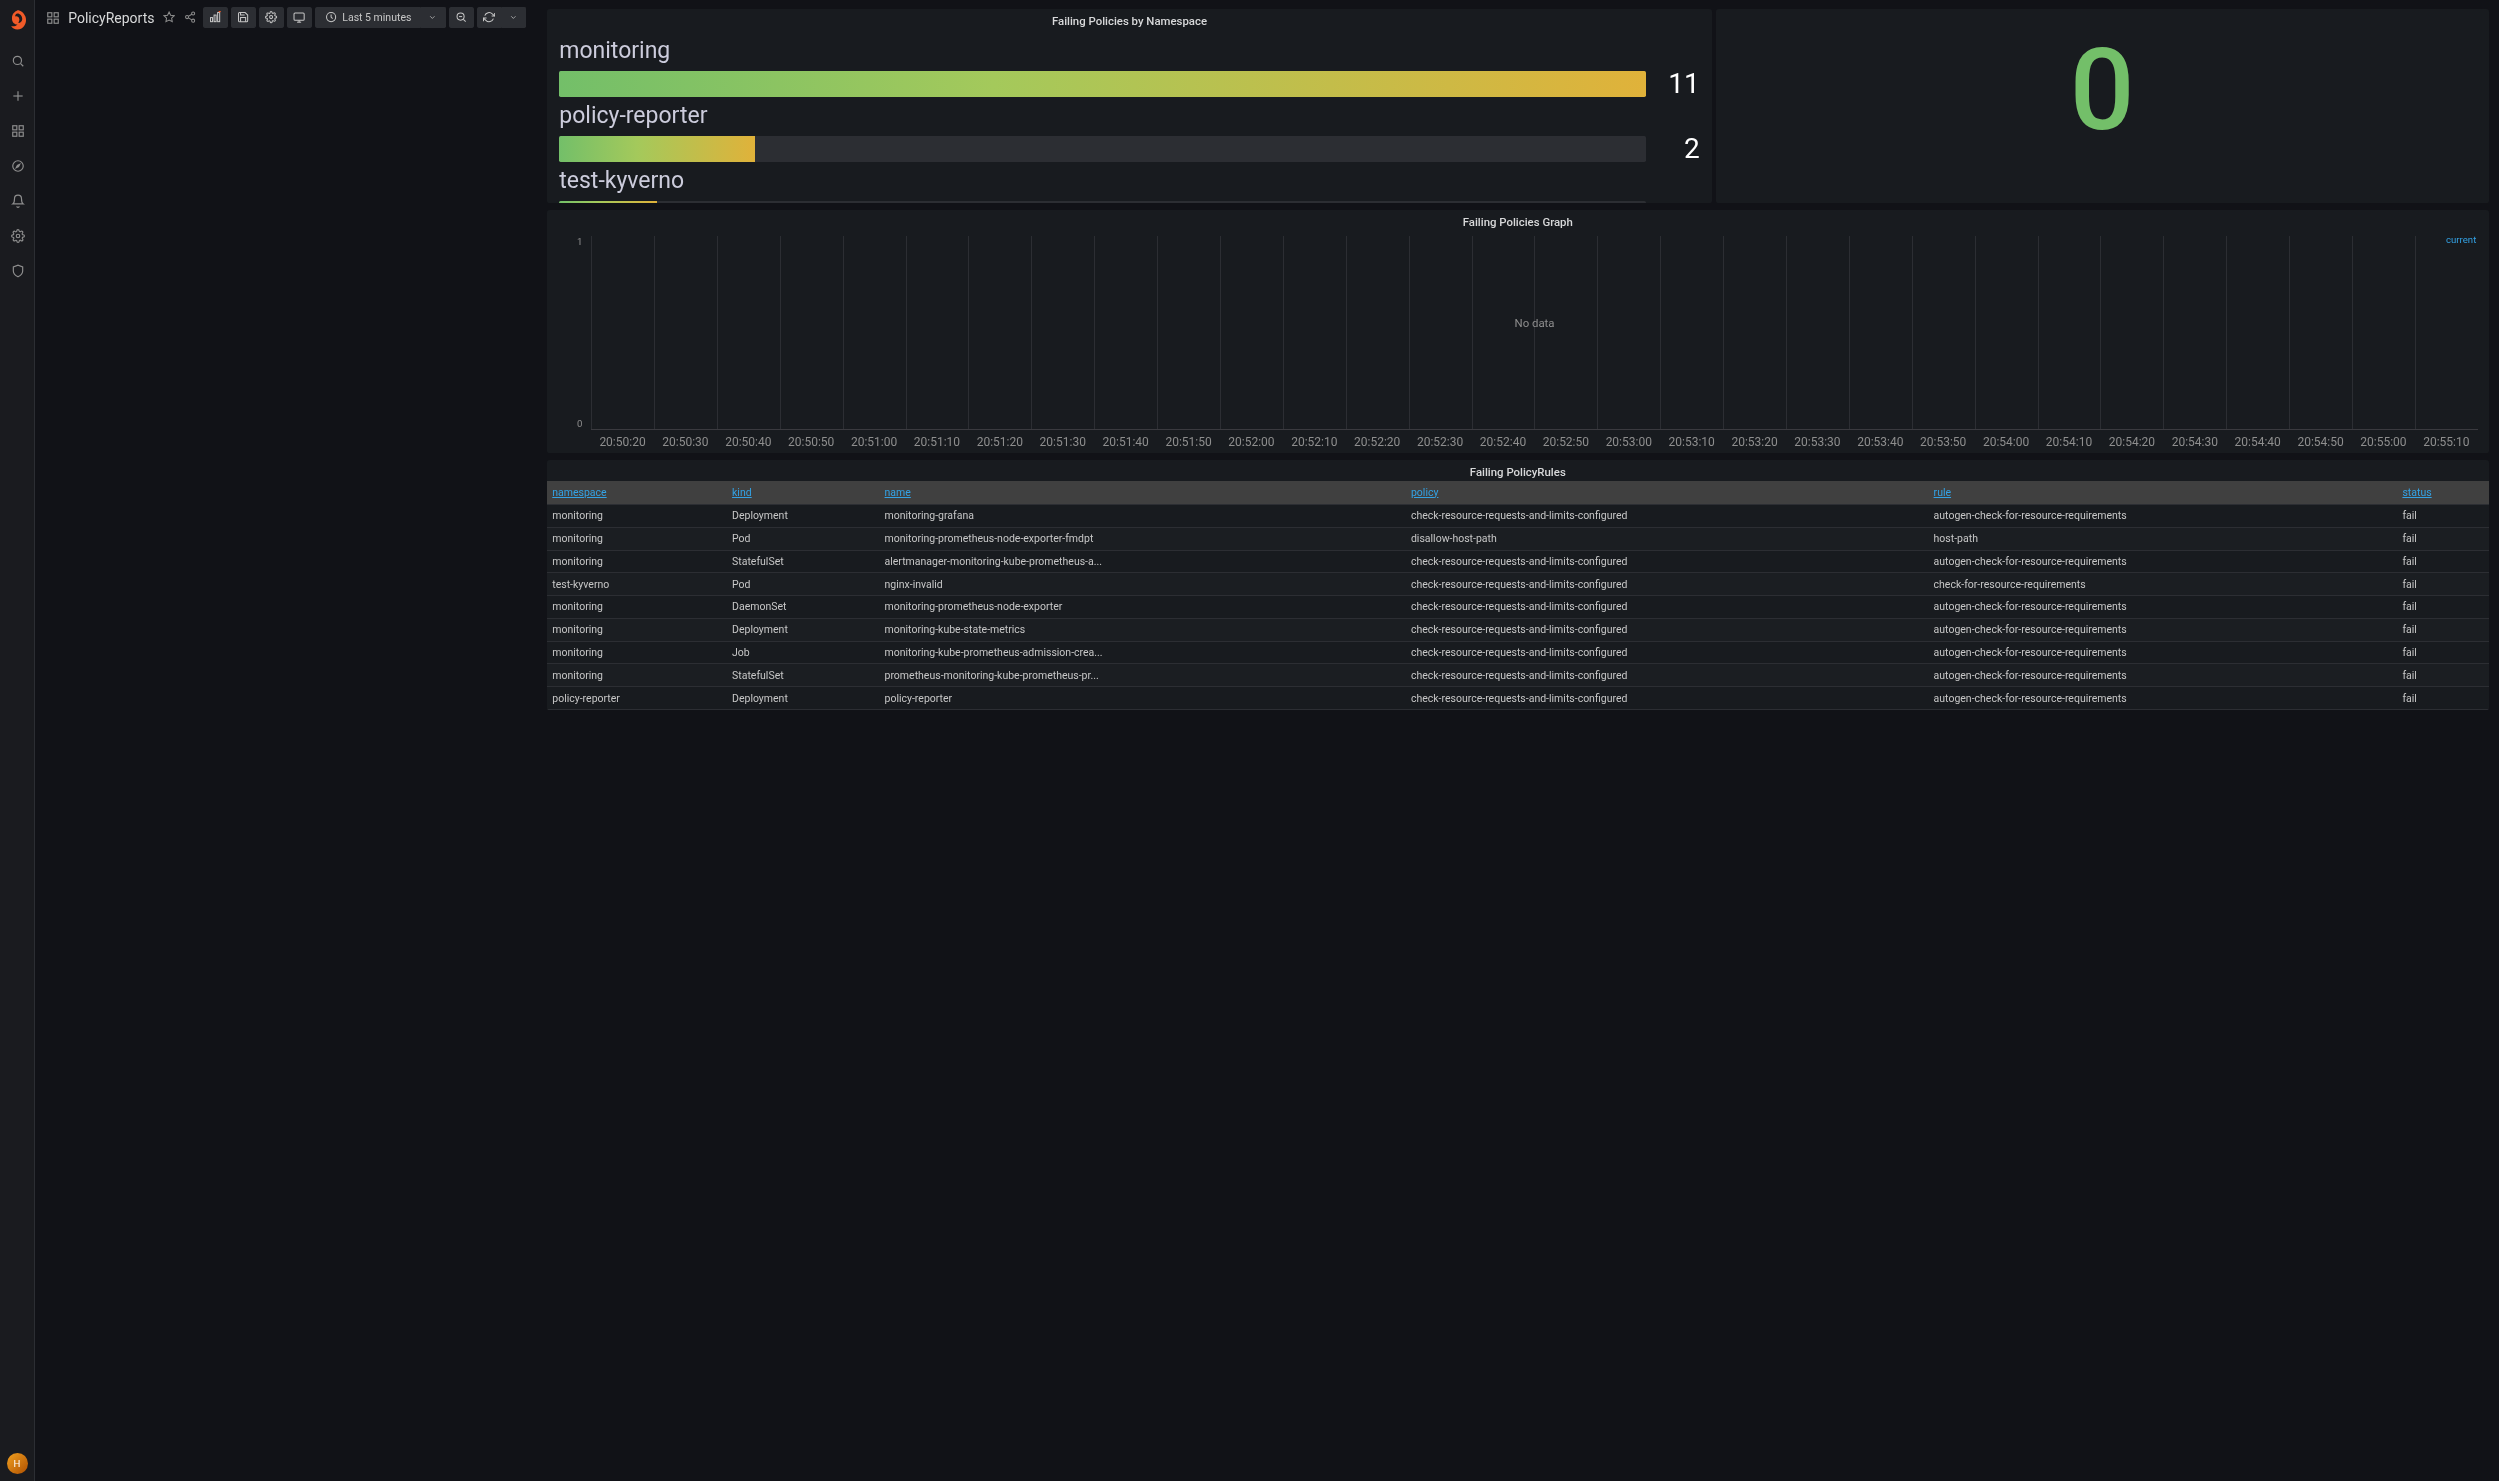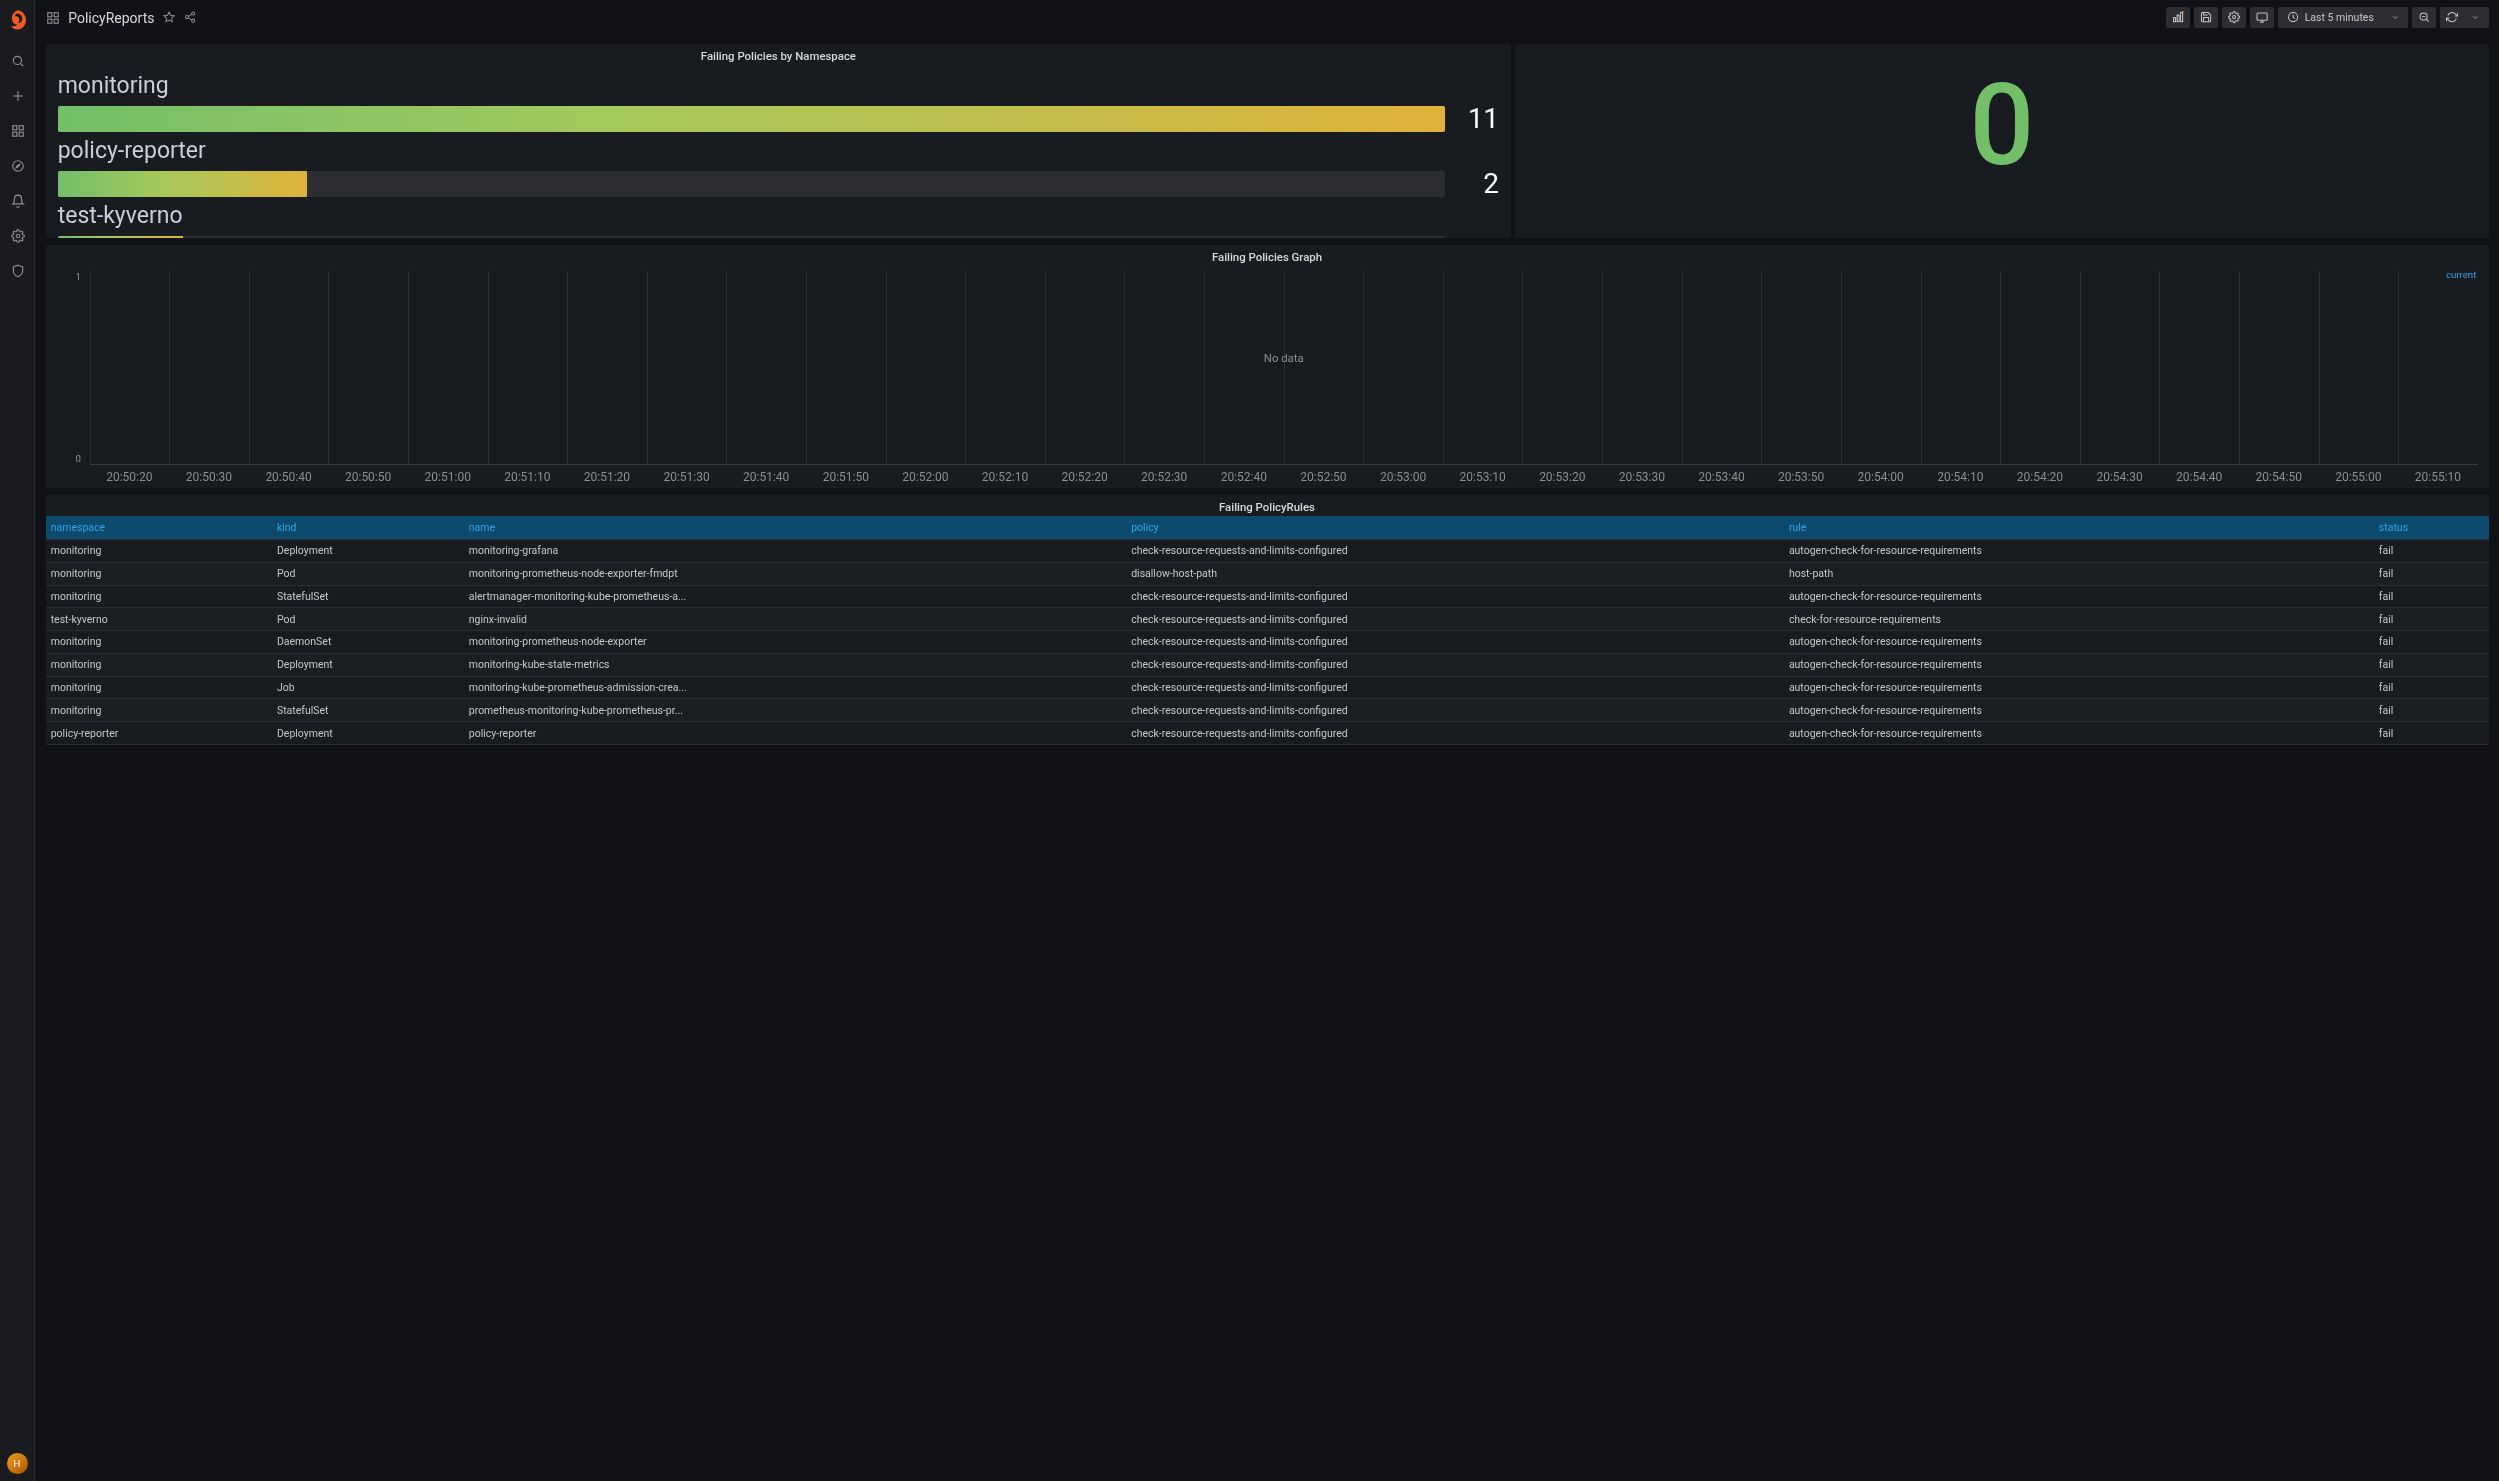--- a/index.html
+++ b/index.html
@@ -31,21 +31,21 @@
   cursor: pointer;
 }
 .sidebar-bottom { margin-top: auto; margin-bottom: 7px; }
 .avatar {
   width: 21px; height: 21px; border-radius: 50%;
   background: linear-gradient(135deg, #f0a020, #b05000);
   margin: 0 auto;
   font-size: 9.6px; color: #fff;
   display: flex; align-items: center; justify-content: center;
 }
-.main { flex: 1; display: flex; flex-direction: column; overflow: hidden; }
+.main { flex: 1; display: flex; flex-direction: row; overflow: hidden; }
 .header {
   height: 35px;
   display: flex; align-items: center;
   padding: 0 10.5px;
   gap: 7px;
 }
 .header-left { display: flex; align-items: center; gap: 8.7px; }
 .header-title { font-size: 14px; color: #d8d9da; }
 .header-actions { margin-left: auto; display: flex; gap: 3.5px; align-items: flex-end; }
 .hbtn {
@@ -140,26 +140,27 @@
 .graph-xaxis span { flex: 1; text-align: center; white-space: nowrap; }
 .legend-current {
   position: absolute;
   right: 12.2px; top: 24.5px;
   color: #33a2e5;
   font-size: 9.6px;
 }
 .p-table { width: 100%; }
 .tbl { width: 100%; border-collapse: collapse; font-size: 10.5px; }
 .tbl th {
-  background: #0c4a6e;
+  background: #404040;
   color: #33a2e5;
   text-align: left;
   font-weight: 400;
   padding: 5.2px 5.2px;
   border-bottom: 0.9px solid #2c2e33;
+  text-decoration: underline;
 }
 .tbl td {
   padding: 4.4px 5.2px;
   border-bottom: 0.9px solid #2c2e33;
   color: #c7c7c7;
   white-space: nowrap;
   overflow: hidden;
   text-overflow: ellipsis;
 }
 .tbl tr:nth-child(even) td { background: #1b1e22; }

